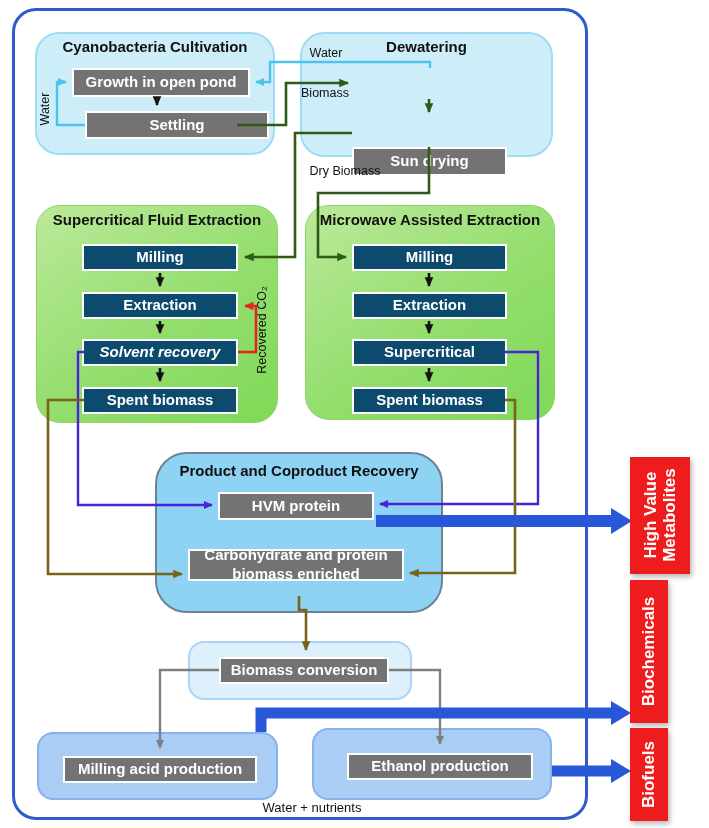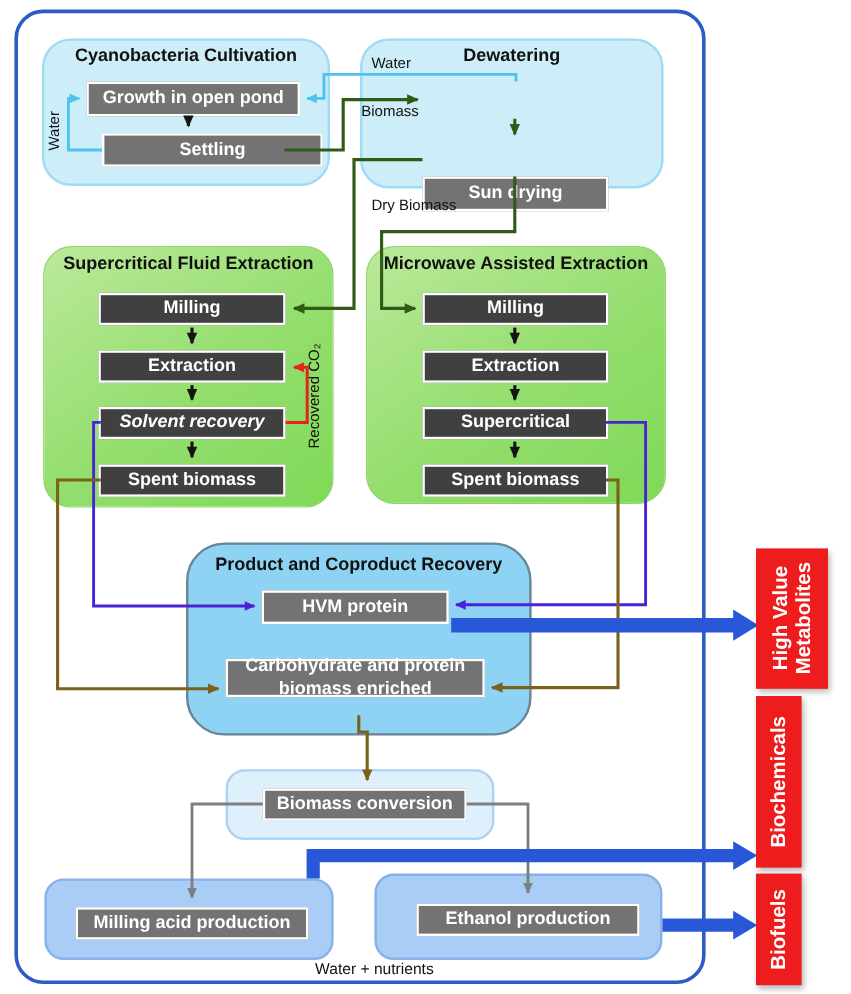--- a/index.html
+++ b/index.html
@@ -7,21 +7,21 @@
   .outer-border{position:absolute;left:12px;top:8px;width:576px;height:812px;border:3px solid #2e5bc7;border-radius:24px;box-sizing:border-box;}
   .container{position:absolute;border-radius:24px;box-sizing:border-box;}
   .c-lightblue{background:#cdeef9;border:2px solid #9edcf6;}
   .c-green{background:linear-gradient(145deg,#bce99b 0%,#93de6d 55%,#7fd957 100%);border:1px solid #8ed569;}
   .c-recovery{background:#8ed3f3;border:2px solid #6a8496;border-radius:32px;}
   .c-conversion{background:#def0fc;border:2px solid #abd3f5;border-radius:16px;}
   .c-product{background:#a9cdf5;border:2px solid #86b1e9;border-radius:16px;}
   .box-title{position:absolute;font-weight:bold;font-size:15px;color:#111;text-align:center;}
   .btn{position:absolute;display:flex;align-items:center;justify-content:center;color:#fff;font-weight:bold;font-size:15px;line-height:1.25;border:2px solid #fff;box-sizing:border-box;text-align:center;padding:0 4px;}
   .blue-btn{background:#737373;}
-  .green-btn{background:#404040;}
+  .green-btn{background:#0c4a6e;}
   .flow-label{position:absolute;font-size:12.5px;color:#111;text-align:center;}
   .rot-wrap{position:absolute;display:flex;align-items:center;justify-content:center;}
   .rot-text{transform:rotate(-90deg);white-space:nowrap;}
   .red-box{position:absolute;background:#ee1c1c;display:flex;align-items:center;justify-content:center;box-shadow:2px 3px 5px rgba(0,0,0,0.28);}
   .red-text{transform:rotate(-90deg);color:#fff;font-weight:bold;font-size:17px;line-height:1.12;text-align:center;white-space:nowrap;}
   svg.arrows{position:absolute;left:0;top:0;width:709px;height:828px;pointer-events:none;z-index:6;}
   .z1{z-index:1}.z2{z-index:2}.z3{z-index:3}.z8{z-index:8}
 </style>
 </head>
 <body>

